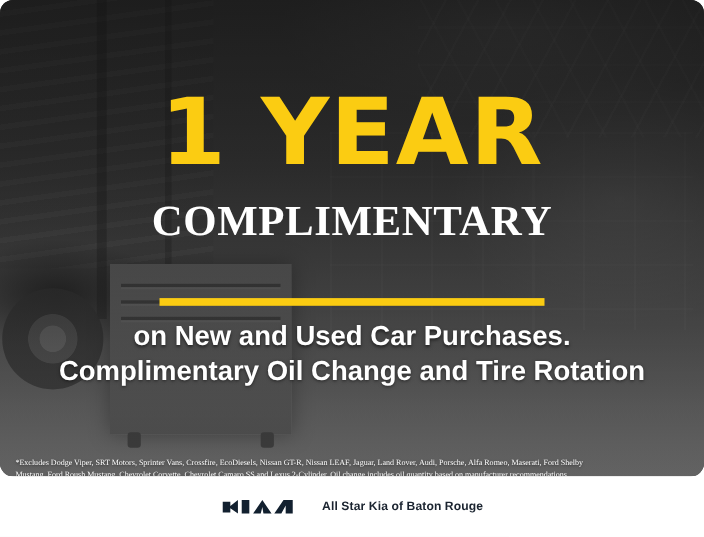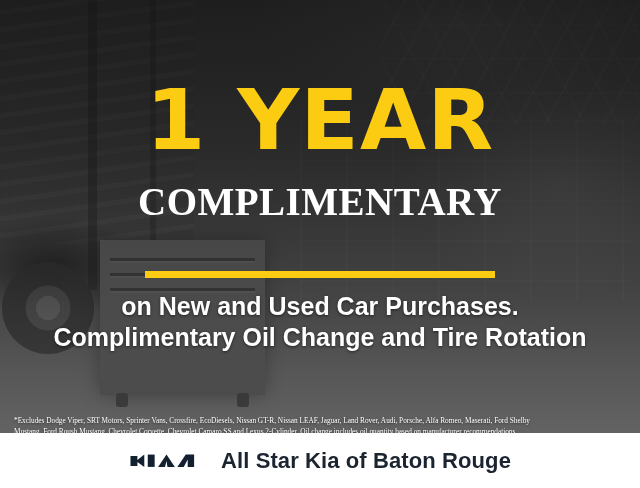--- a/index.html
+++ b/index.html
@@ -24,20 +24,21 @@
 
   
   .hero {
     position: absolute;
     left: 0;
     top: 0;
     width: 640px;
     height: 433px;
     overflow: hidden;
     background: #3a3a3a;
+    border-radius: 12px;
   }
 
   
   .photo {
     position: absolute;
     inset: 0;
     background:
       
       radial-gradient(ellipse 300px 120px at 72% 6%, rgba(255,255,255,0.10), rgba(255,255,255,0) 70%),
       
@@ -287,21 +288,21 @@
     justify-content: center;
     gap: 18px;
   }
   .kia-logo {
     display: block;
     width: 74px;
     height: 20px;
   }
   .dealer-name {
     color: #1b2430;
-    font-size: 22px;
+    font-size: 11px;
     font-weight: bold;
     font-family: "Liberation Sans", sans-serif;
     letter-spacing: 0.1px;
     white-space: nowrap;
   }
 </style>
 </head>
 <body>
 
 <div class="ad">

